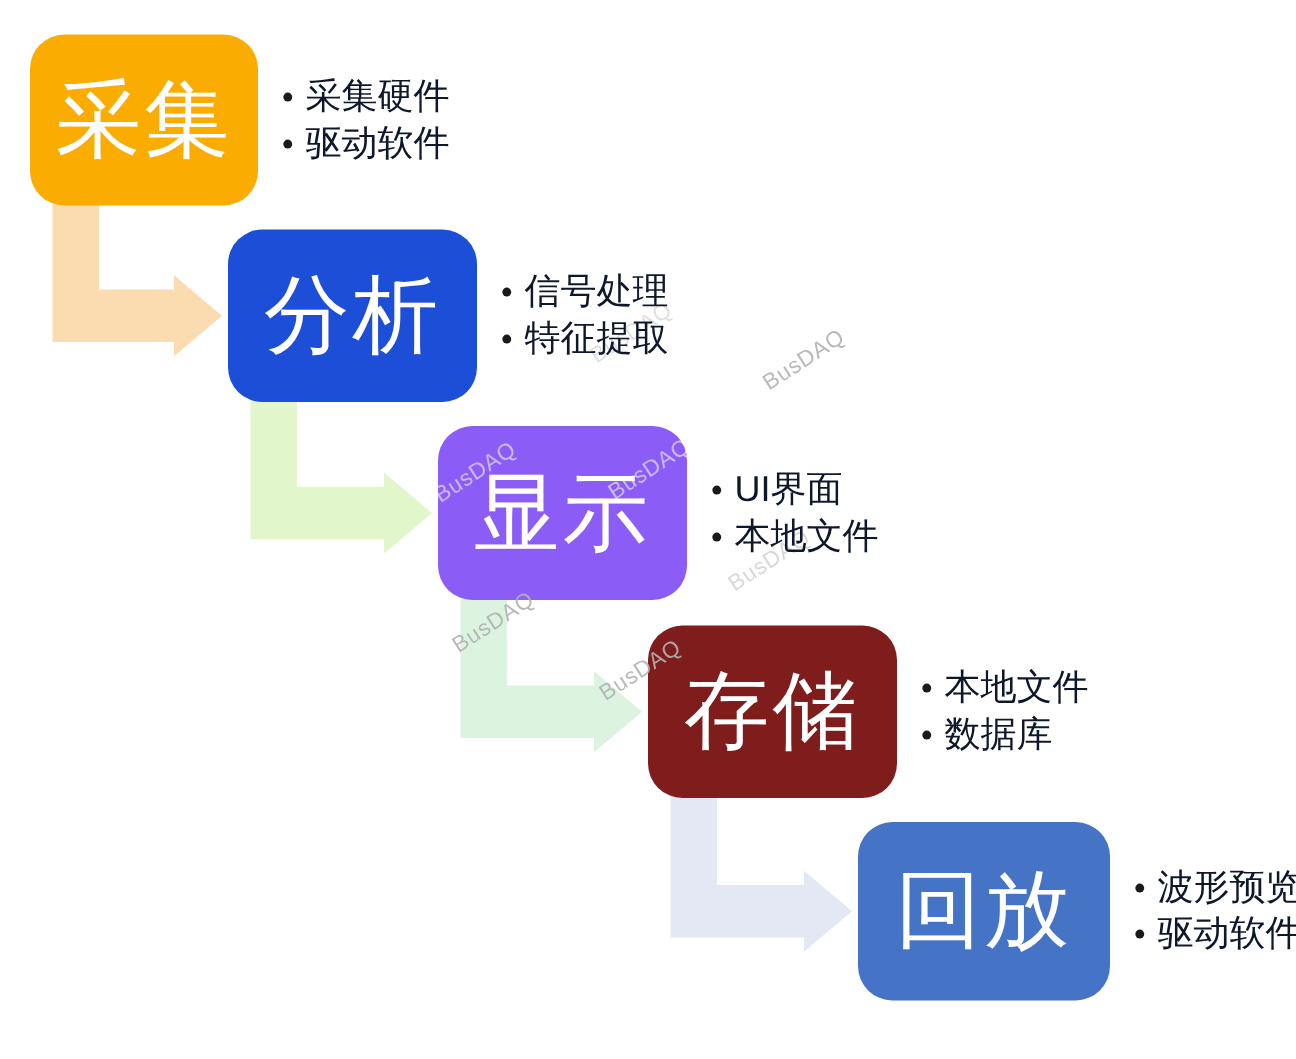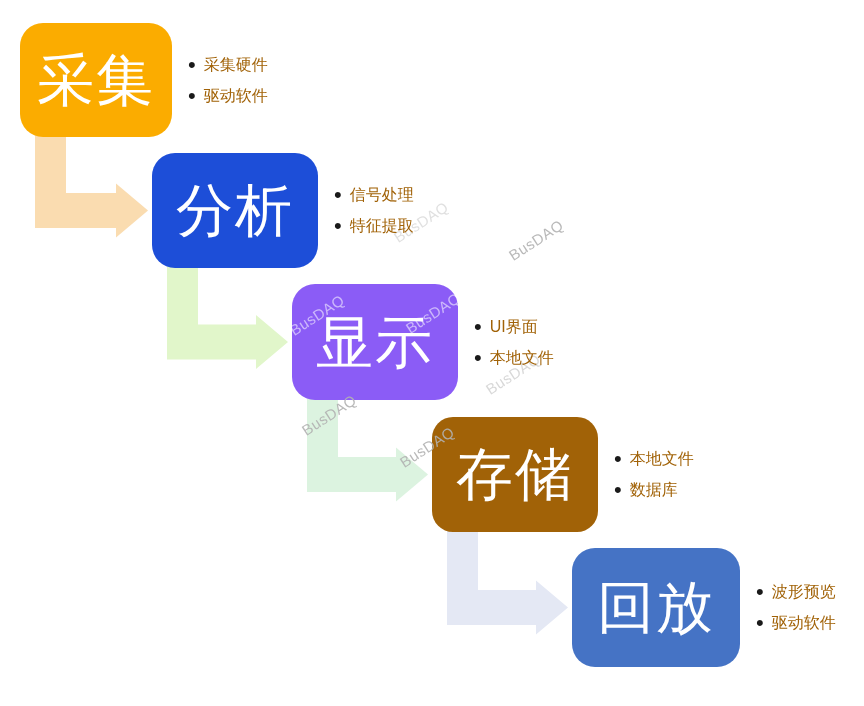--- a/index.html
+++ b/index.html
@@ -26,21 +26,21 @@
   .bullets{
     position:absolute;z-index:4;transform:translateY(-50%);
   }
   .bullet-row{
     display:flex;align-items:center;height:31px;white-space:nowrap;
   }
   .bullet-dot{
     color:#1a1a1a;font-size:22px;line-height:1;margin-right:8px;
   }
   .bullet-text{
-    color:#a16207;font-size:16px;line-height:1;
+    color:#0f172a;font-size:24px;line-height:1;
   }
 </style>
 </head>
 <body>
 
 <div class="canvas">
   <svg id="arrows-layer" width="864" height="706" viewBox="0 0 864 706">
       <polygon points="35,135 66,135 66,193 116,193 116,183.5 148,210.5 116,237.5 116,228 35,228" fill="#FADCB0"></polygon>
       <polygon points="167,266 198,266 198,324.5 256,324.5 256,315 288,342 256,369 256,359.5 167,359.5" fill="#E1F6CA"></polygon>
       <polygon points="307,398 338,398 338,457 396,457 396,447.5 428,474.5 396,501.5 396,492 307,492" fill="#DCF3E0"></polygon>
@@ -49,21 +49,21 @@
   <div id="blocks-layer">
       <div class="block" style="left: 20px; top: 23px; width: 152px; height: 114px; background: rgb(251, 172, 0);">
         <span class="block-label">采集</span>
       </div>
       <div class="block" style="left: 152px; top: 153px; width: 166px; height: 115px; background: #1d4ed8;">
         <span class="block-label">分析</span>
       </div>
       <div class="block" style="left: 292px; top: 284px; width: 166px; height: 116px; background: #8b5cf6;">
         <span class="block-label">显示</span>
       </div>
-      <div class="block" style="left: 432px; top: 417px; width: 166px; height: 115px; background: #a16207; border-radius: 21px;">
+      <div class="block" style="left: 432px; top: 417px; width: 166px; height: 115px; background: #7f1d1d;">
         <span class="block-label">存储</span>
       </div>
       <div class="block" style="left: 572px; top: 548px; width: 168px; height: 119px; background: rgb(69, 115, 197); align-items: center;">
         <span class="block-label">回放</span>
       </div>
     </div>
   <div id="watermarks-layer">
       <span class="wm gray" style="left: 421px; top: 222px; opacity: 0.4;">BusDAQ</span>
       <span class="wm gray" style="left: 536px; top: 240px; opacity: 0.9;">BusDAQ</span>
       <span class="wm light" style="left: 317px; top: 315px; opacity: 0.9;">BusDAQ</span>

